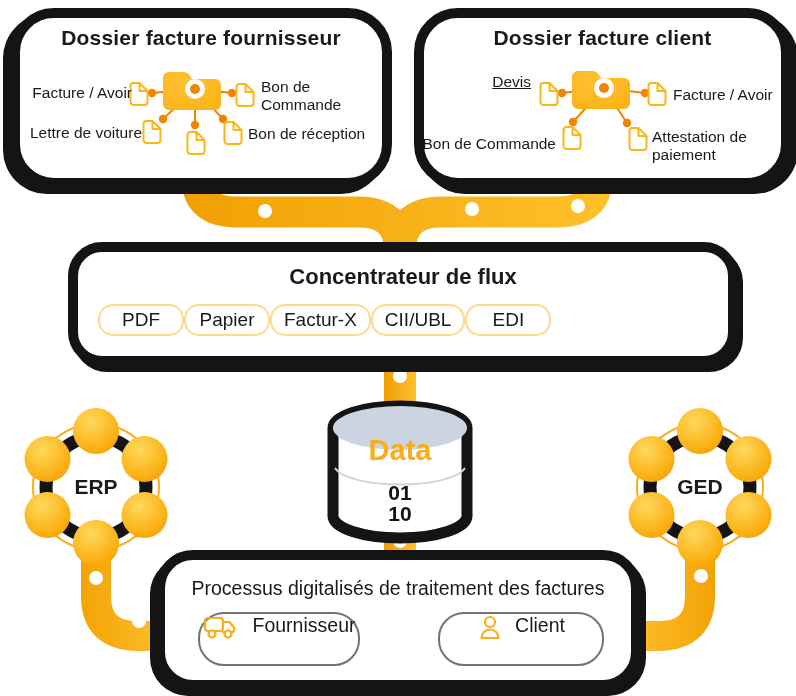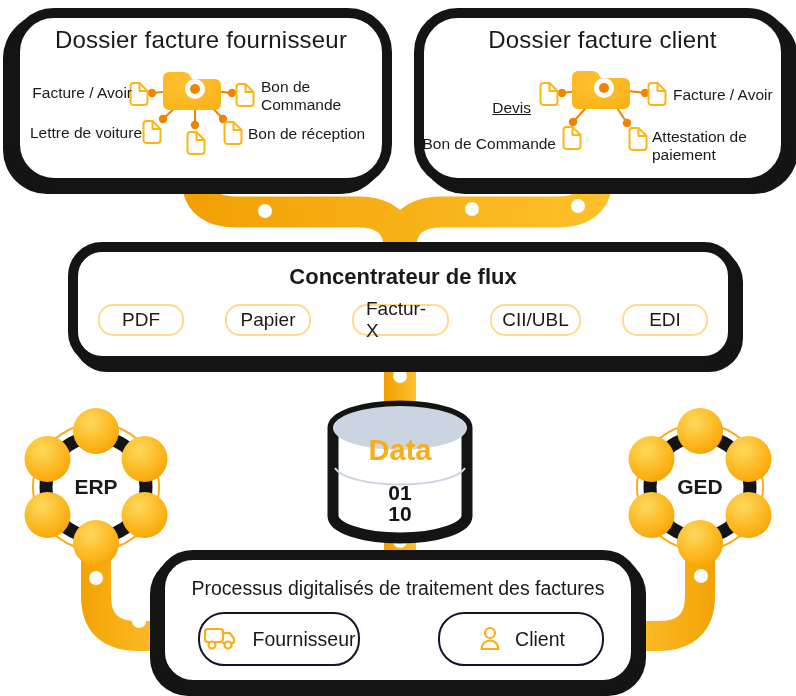--- a/index.html
+++ b/index.html
@@ -8,31 +8,31 @@
     font-family:"Liberation Sans","DejaVu Sans",sans-serif;color:#1a1a1a;
   }
   svg{display:block;}
   
   .panel{position:absolute;background:#fff;border:10px solid #141414;box-sizing:border-box;z-index:2;}
   .panel .inner{position:absolute;left:-10px;top:-10px;width:100%;height:100%;padding:10px;box-sizing:content-box;}
   .panel-supplier{left:10px;top:8px;width:382px;height:180px;border-radius:44px;box-shadow:-7px 6px 0 0 #141414;}
   .panel-client{left:414px;top:8px;width:377px;height:180px;border-radius:44px;box-shadow:7px 6px 0 0 #141414;padding-left:25px;}
   .panel-hub{left:68px;top:242px;width:670px;height:124px;border-radius:34px;box-shadow:5px 6px 0 0 #141414;}
   .panel-process{left:155px;top:550px;width:486px;height:140px;border-radius:38px;box-shadow:-5px 6px 0 0 #141414,5px 6px 0 0 #141414;}
-  .box-title{position:absolute;left:0;right:0;top:18px;text-align:center;font-weight:400;font-size:24px;letter-spacing:.2px;}
+  .box-title{position:absolute;left:0;right:0;top:18px;text-align:center;font-weight:700;font-size:21px;letter-spacing:.2px;}
   .cluster{position:absolute;left:0;top:0;}
   .doc-label{position:absolute;font-size:15.5px;line-height:17.5px;}
   .ta-r{text-align:right;} .ta-c{text-align:center;}
   
   .hub-title{position:absolute;left:0;right:0;top:22px;text-align:center;font-weight:700;font-size:22px;}
-  .hub-pills{position:absolute;left:30px;right:30px;top:62px;display:flex;justify-content:flex-start;gap:41px;}
+  .hub-pills{position:absolute;left:30px;right:30px;top:62px;display:flex;justify-content:flex-start;}
   .pill{min-width:86px;height:32px;border:2px solid #FFDA8F;border-radius:15px;display:flex;align-items:center;justify-content:center;font-size:19px;background:#fff;box-sizing:border-box;padding:0 12px;}
   
   .process-title{position:absolute;left:0;right:0;top:27px;text-align:center;font-size:19.5px;}
-  .proc-btn{position:absolute;top:62px;height:54px;border:2px solid #0f172a;border-radius:26px;background:#fff;display:flex;align-items:center;justify-content:center;gap:12px;font-size:19.5px;box-sizing:border-box;cursor:pointer;}
+  .proc-btn{position:absolute;top:62px;height:54px;border:2px solid #737373;border-radius:26px;background:#fff;display:flex;align-items:flex-start;justify-content:center;gap:12px;font-size:19.5px;box-sizing:border-box;cursor:pointer;}
   .btn-supplier{left:43px;width:162px;}
   .btn-client{left:283px;width:166px;}
   
   .overlay{position:absolute;z-index:3;}
   .connectors{position:absolute;left:0;top:0;z-index:1;}
 </style>
 </head>
 <body>
 
 <div class="canvas">
@@ -168,21 +168,21 @@
           <g transform="translate(158,130)">
               <path d="M-8.5,-8 a3,3 0 0 1 3,-3 h6 l8,8 v11 a3,3 0 0 1 -3,3 h-11 a3,3 0 0 1 -3,-3 z"></path>
               <path d="M0.5,-11 v8 h8" fill="none"></path>
             </g>
           <g transform="translate(224,131)">
               <path d="M-8.5,-8 a3,3 0 0 1 3,-3 h6 l8,8 v11 a3,3 0 0 1 -3,3 h-11 a3,3 0 0 1 -3,-3 z"></path>
               <path d="M0.5,-11 v8 h8" fill="none"></path>
             </g>
         </g>
       </svg>
-      <span class="doc-label ta-r" style="left:53px;top:91px;width:64px;text-decoration:underline;">Devis</span>
+      <span class="doc-label ta-r" style="left:53px;top:65px;width:64px;text-decoration:underline;">Devis</span>
       <span class="doc-label" style="left:259px;top:78px;width:116px;">Facture / Avoir</span>
       <span class="doc-label ta-r" style="left:6px;top:127px;width:136px;">Bon de Commande</span>
       <span class="doc-label" style="left:238px;top:120px;width:112px;">Attestation de paiement</span>
     </div>
   </div>
 
   <div class="panel panel-hub">
     <div class="inner">
       <div class="hub-title">Concentrateur de flux</div>
       <div class="hub-pills">

